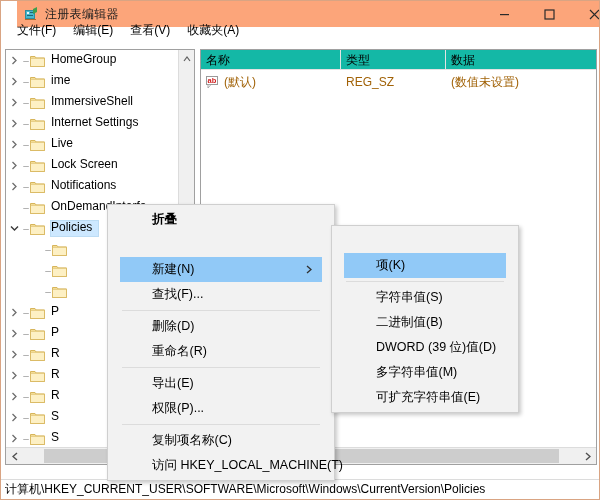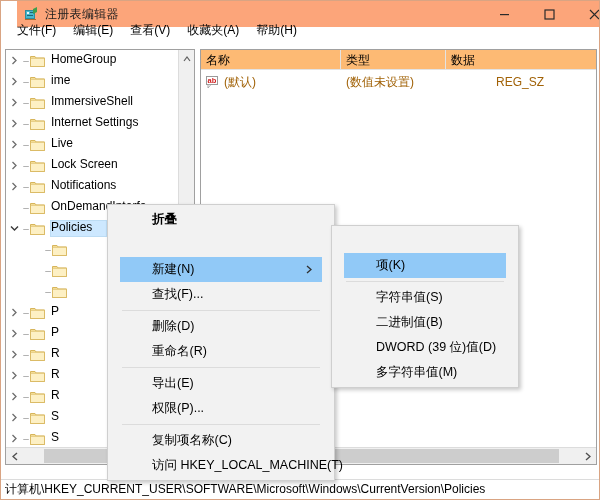--- a/index.html
+++ b/index.html
@@ -96,21 +96,21 @@
     margin-right: 5px; position: relative;
   }
   .folder svg { display: block; }
   .tree-label {
     padding: 1px 3px 2px 1px;
     line-height: 1.1;
   }
   .tree-row.selected .tree-label {
     background: #cde8ff;
     border: 1px solid #bcdcf4;
-    padding: 0px 14px 1px 0px;
+    padding: 0px 6px 1px 0px;
   }
   .tree-indent-1 { padding-left: 22px; }
 
   
   .v-scroll {
     position: absolute; right: 0; top: 0;
     width: 16px; height: 398px;
     background: #f0f0f0;
     border-left: 1px solid #dcdcdc;
   }
@@ -147,21 +147,21 @@
   .list-panel {
     position: absolute; left: 199px; top: 48px;
     width: 397px; height: 416px;
     background: #ffffff;
     border: 1px solid #a0a0a0;
     overflow: hidden;
   }
   .list-header {
     position: absolute; left: 0; top: 0;
     width: 395px; height: 20px;
-    background: #fdba74;
+    background: #14b8a6;
     border-bottom: 1px solid #e3e3e3;
     display: flex;
   }
   .col {
     height: 20px;
     font-size: 12px; color: #000;
     display: flex; align-items: center;
     padding-left: 5px;
     border-right: 1px solid #e3e3e3;
     white-space: nowrap;
@@ -267,21 +267,20 @@
           </svg>
       </div>
     </div>
   </div>
 
   <div class="menubar">
     <div class="menu-item">文件(F)</div>
     <div class="menu-item">编辑(E)</div>
     <div class="menu-item">查看(V)</div>
     <div class="menu-item">收藏夹(A)</div>
-    <div class="menu-item">帮助(H)</div>
   </div>
 
   <div class="tree-panel">
     <div class="tree-inner" id="tree-inner">
         <div class="tree-row">
           <span class="twisty">
             <svg width="7" height="9" viewBox="0 0 7 9">
               <path d="M1.5 1 L5 4.5 L1.5 8" stroke="#6d6d6d" stroke-width="1.3" fill="none"></path>
             </svg>
           </span>
@@ -590,22 +589,22 @@
       <div class="cell cell-name">
         <span class="ab-icon">
           <svg width="14" height="13" viewBox="0 0 14 13">
             <rect x="0.5" y="0.5" width="11" height="8" fill="#ffffff" stroke="#9a9a9a" stroke-width="1"></rect>
             <text x="1.6" y="7" font-family="Liberation Sans, sans-serif" font-size="7.5" font-weight="bold" fill="#d02020">ab</text>
             <path d="M2 8.5 L2 12 L5 8.5 Z" fill="#ffffff" stroke="#9a9a9a" stroke-width="0.8"></path>
           </svg>
         </span>
         <span>(默认)</span>
       </div>
+      <div class="cell cell-type">REG_SZ</div>
       <div class="cell cell-data">(数值未设置)</div>
-      <div class="cell cell-type">REG_SZ</div>
     </div>
 
     <div class="h-scroll" style="width:395px;">
       <div class="arr left">
         <svg width="6" height="9" viewBox="0 0 6 9">
             <path d="M5 1 L1 4.5 L5 8" stroke="#505050" stroke-width="1.4" fill="none"></path>
           </svg>
       </div>
       <div class="thumb" style="left:19px; width:339px;"></div>
       <div class="arr right">
@@ -664,19 +663,22 @@
       </div>
       <div class="ctx-item">
         <span>二进制值(B)</span>
       </div>
       <div class="ctx-item">
         <span>DWORD (39 位)值(D)</span>
       </div>
       <div class="ctx-item">
         <span>多字符串值(M)</span>
       </div>
+      <div class="ctx-item">
+        <span>可扩充字符串值(E)</span>
+      </div>
     </div>
 
   <div class="statusbar">
     <span>计算机\HKEY_CURRENT_USER\SOFTWARE\Microsoft\Windows\CurrentVersion\Policies</span>
   </div>
 
 </div>
 
 </body></html>

